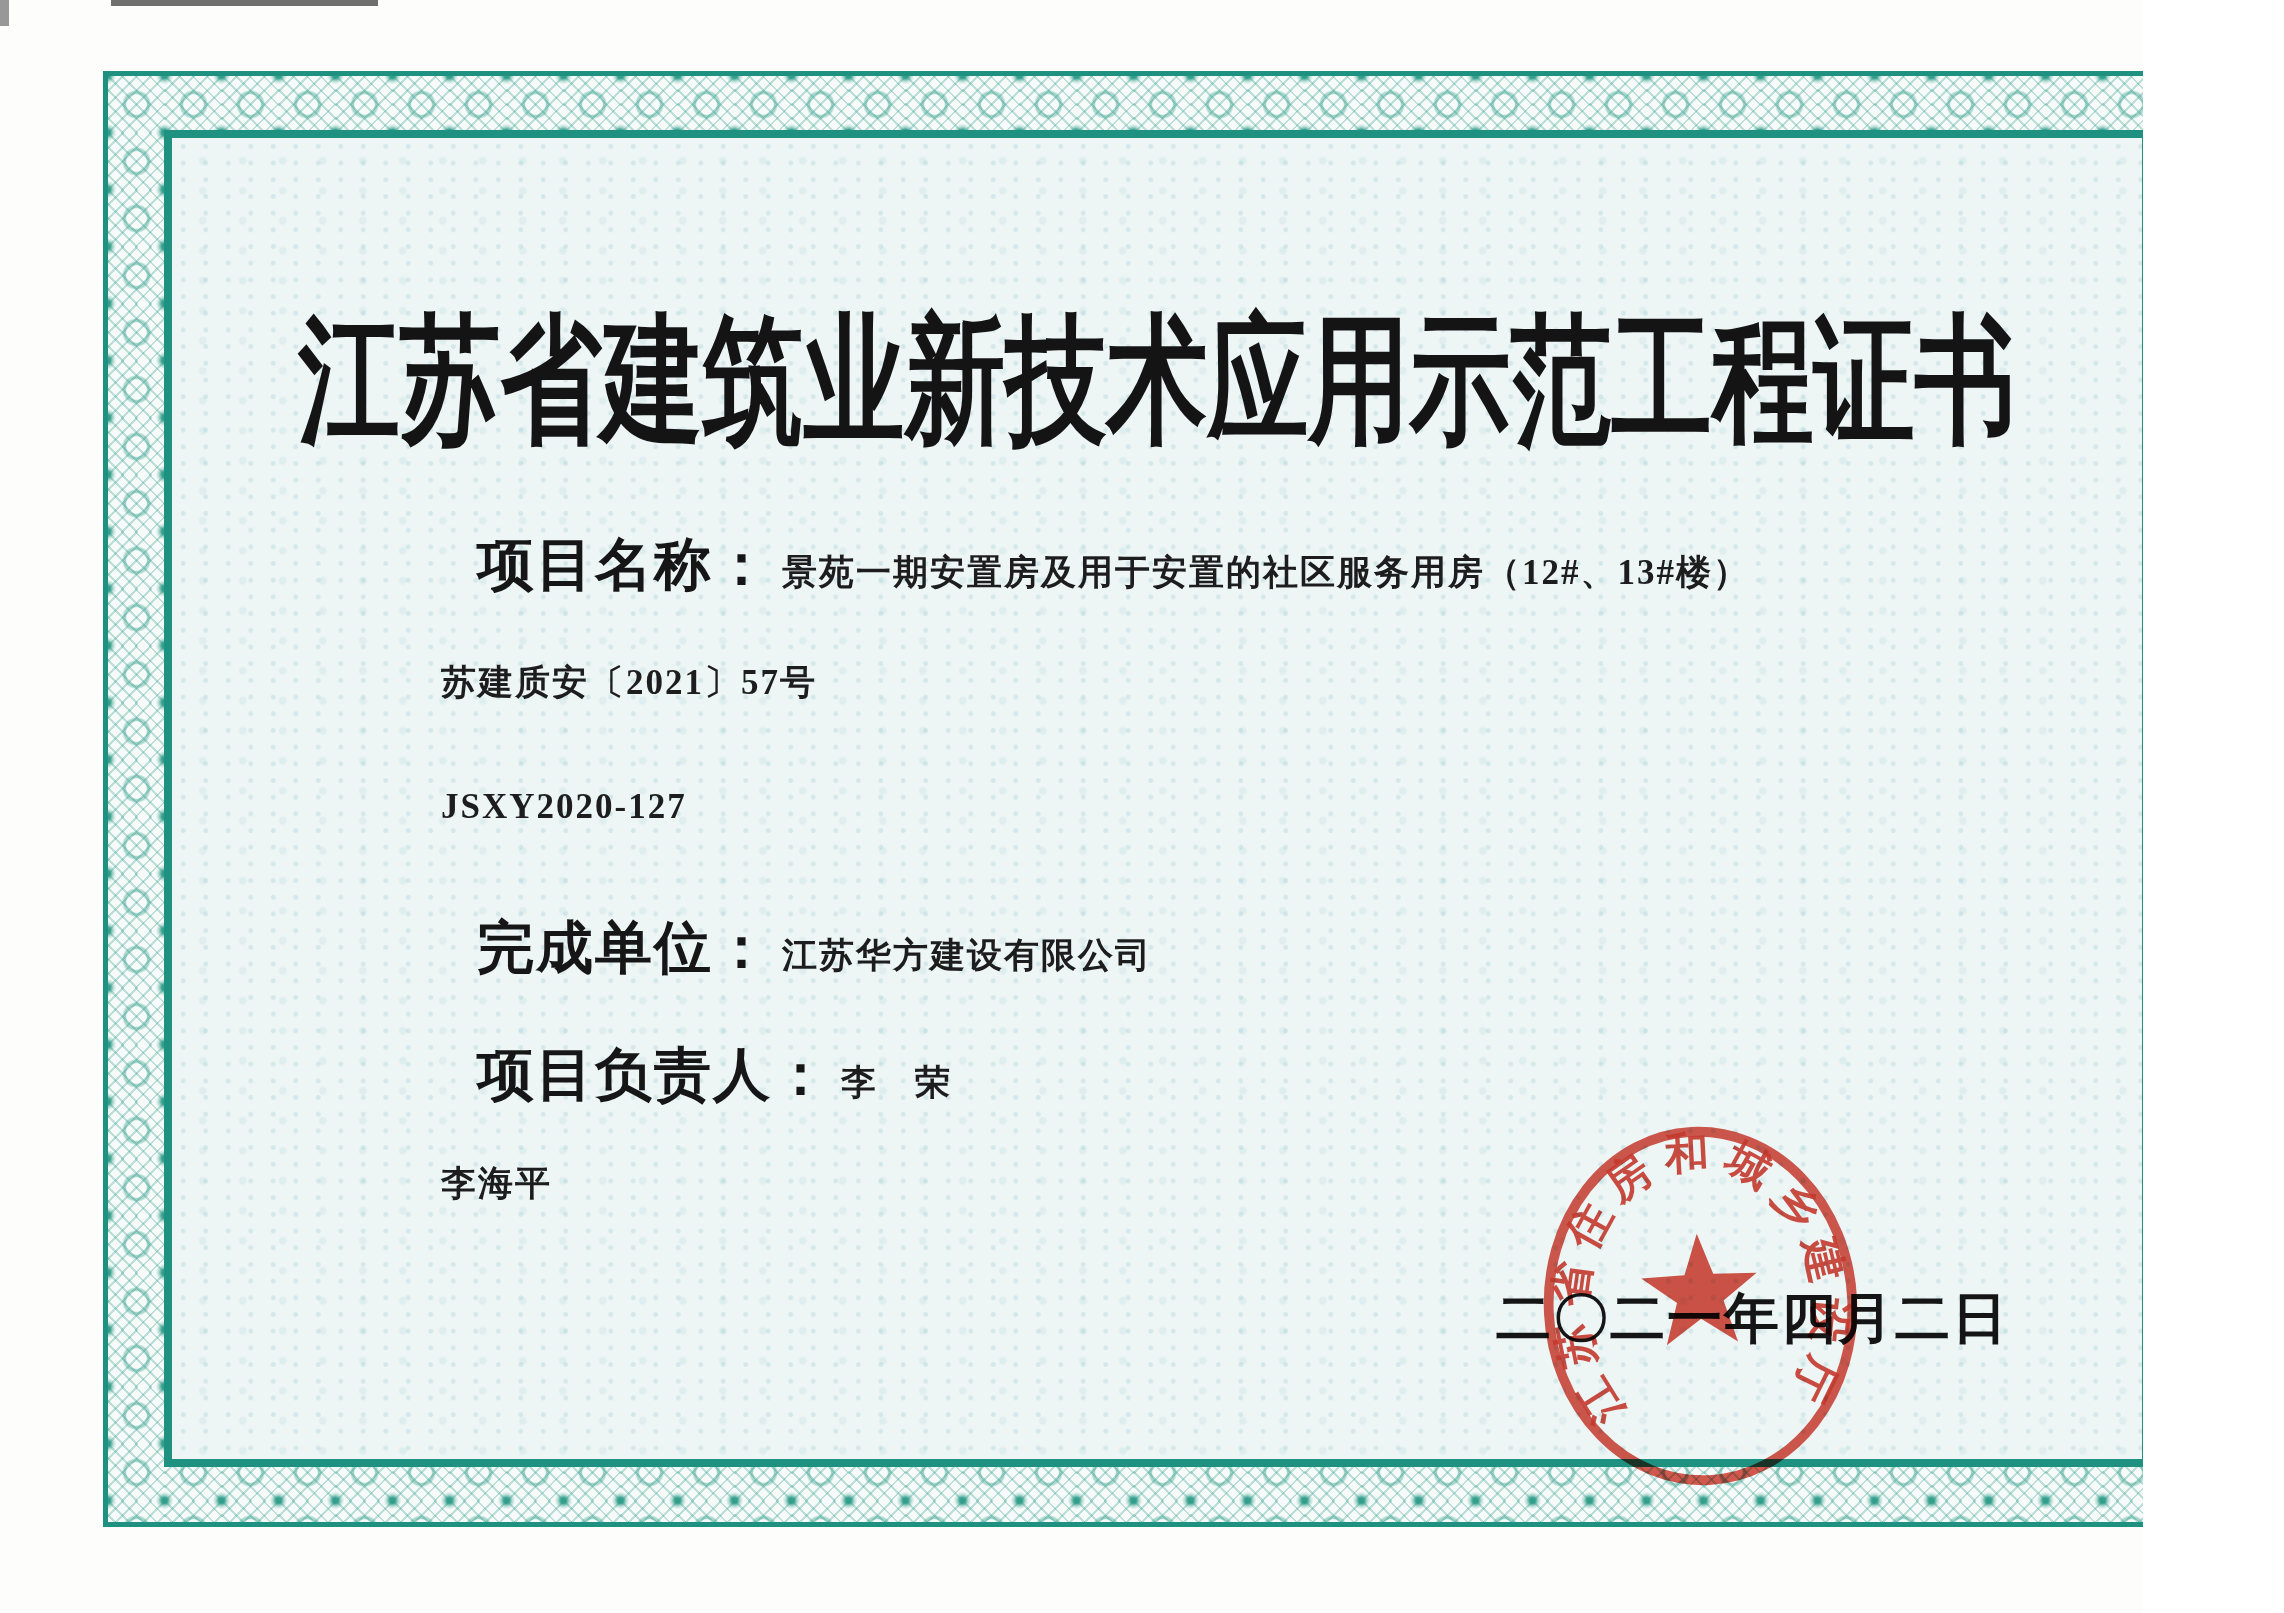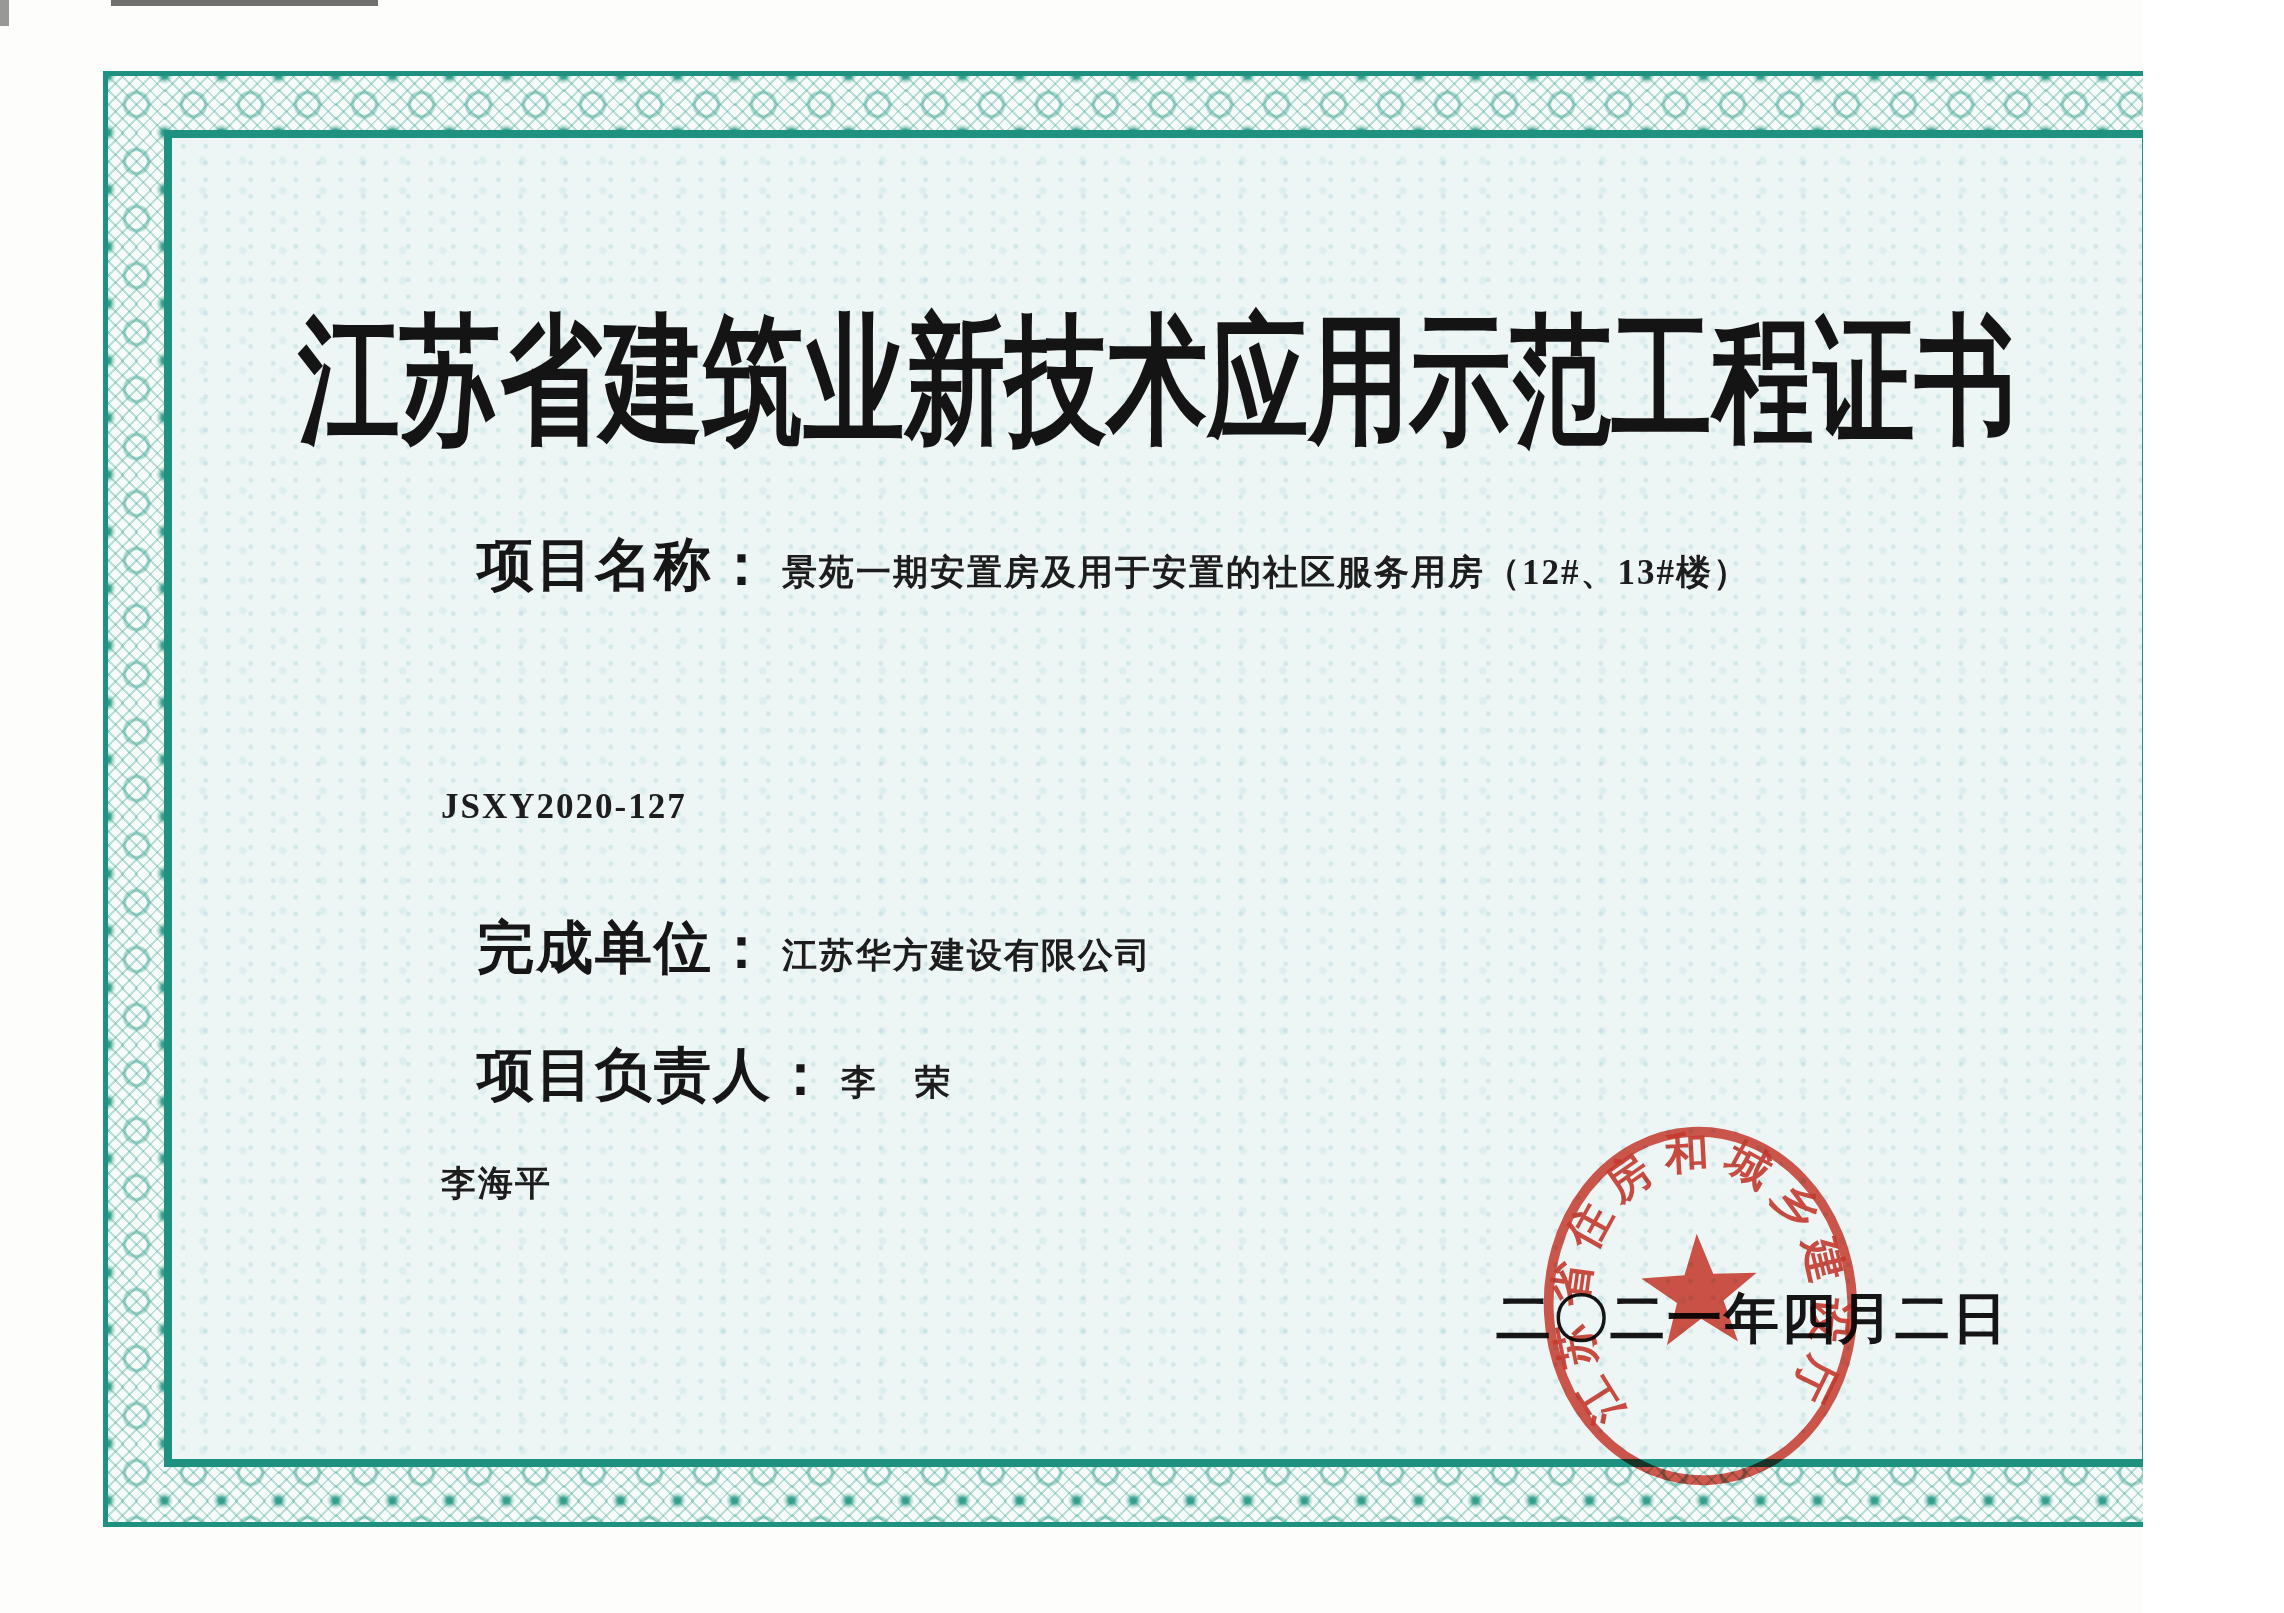--- a/index.html
+++ b/index.html
@@ -72,20 +72,21 @@
   <div class="frame-band"></div>
   <div class="frame-inner"></div>
 
   <div class="title">江苏省建筑业新技术应用示范工程证书</div>
 
   <div class="field-row row-1">
     <span class="field-label">项目名称：</span>
     <span class="field-value">景苑一期安置房及用于安置的社区服务用房（12#、13#楼）</span>
   </div>
   <div class="field-row row-2">
+    <span class="field-value">苏建质安〔2021〕57号</span>
   </div>
   <div class="field-row row-3">
     <span class="field-value">JSXY2020-127</span>
   </div>
   <div class="field-row row-5">
     <span class="field-label">项目负责人：</span>
     <span class="field-value">李　荣</span>
   </div>
   <div class="field-row row-4">
     <span class="field-label">完成单位：</span>

